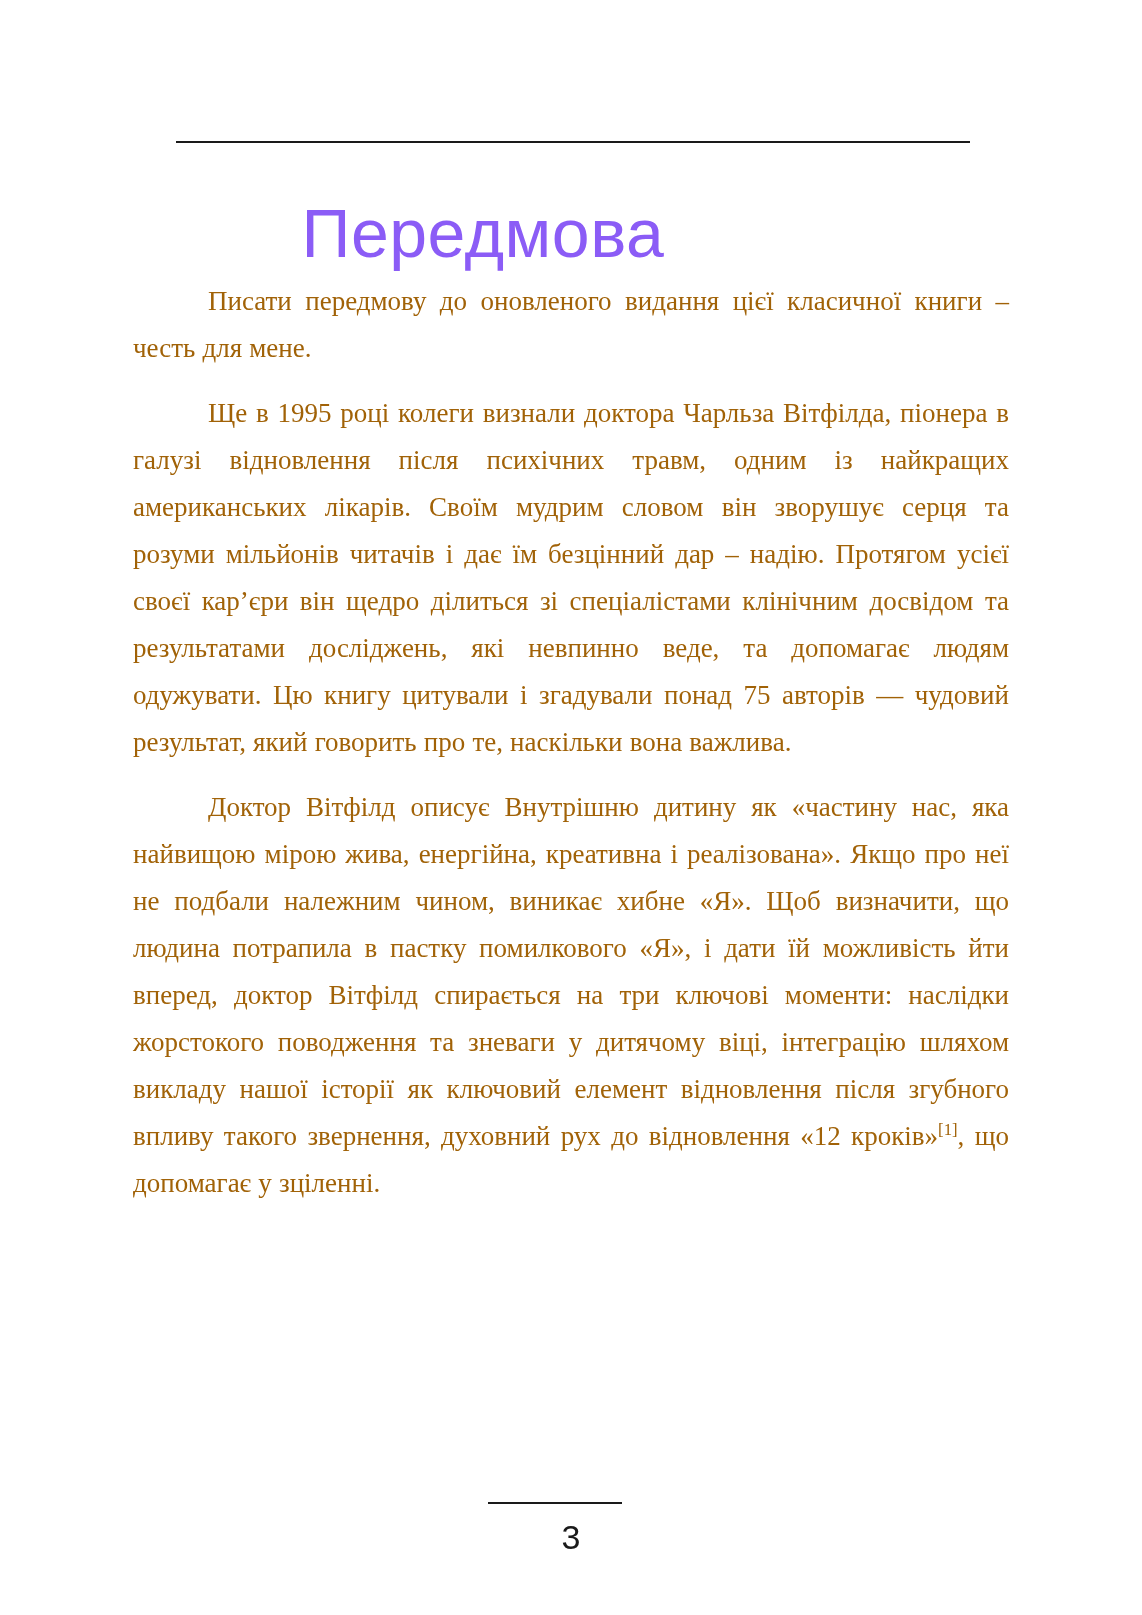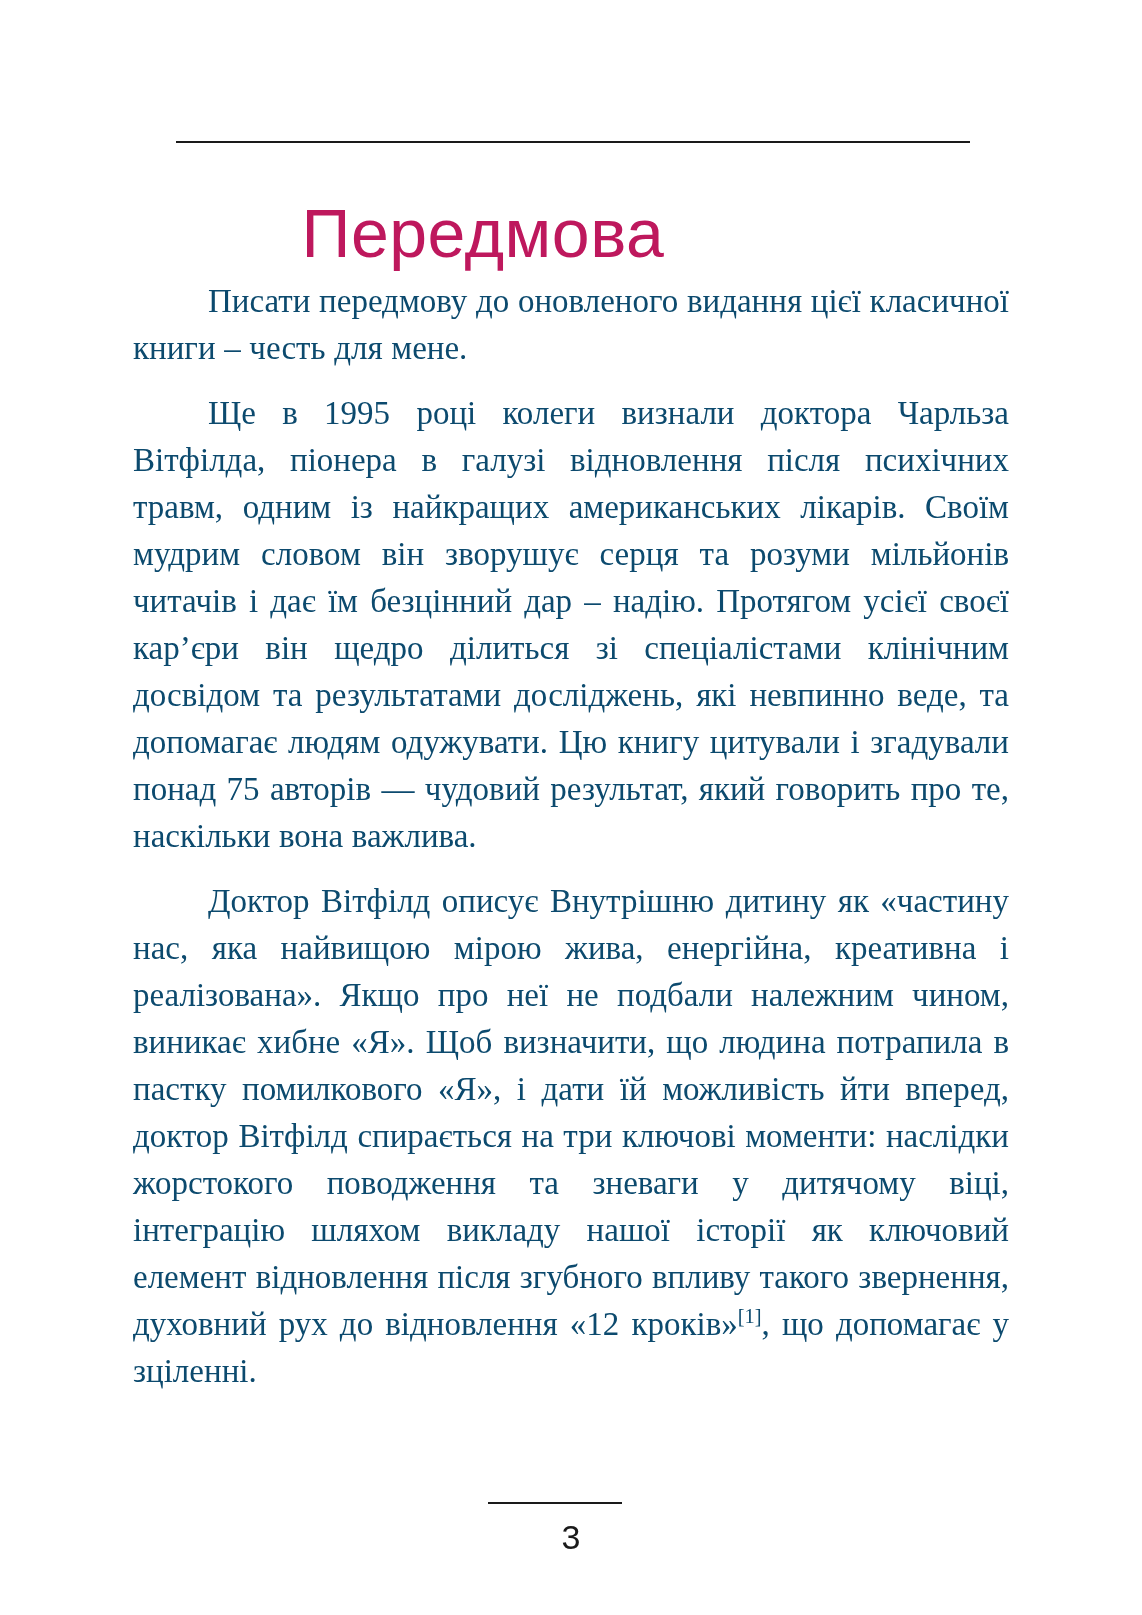--- a/index.html
+++ b/index.html
@@ -38,39 +38,39 @@
     position: absolute;
     left: 0;
     top: 146px;
     width: 966px;
     text-align: center;
     font-family: "Liberation Sans", sans-serif;
     font-weight: 400;
     font-size: 68px;
     line-height: 82px;
     letter-spacing: 0.5px;
-    color: #be185d;
+    color: #8b5cf6;
   }
 
   
   .body-column {
     position: absolute;
     left: 133px;
     top: 278px;
     width: 876px;
   }
 
   .body-column p {
     margin: 0 0 18px 0;
     text-indent: 75px;
     text-align: justify;
     font-family: "Liberation Serif", serif;
-    font-size: 33px;
+    font-size: 27px;
     line-height: 47px;
-    color: #0c4a6e;
+    color: #a16207;
     hyphens: manual;
     word-spacing: 0.4px;
   }
 
   .body-column p:last-child {
     margin-bottom: 0;
     margin-top: 12px;
   }
 
   sup.footnote-ref {

